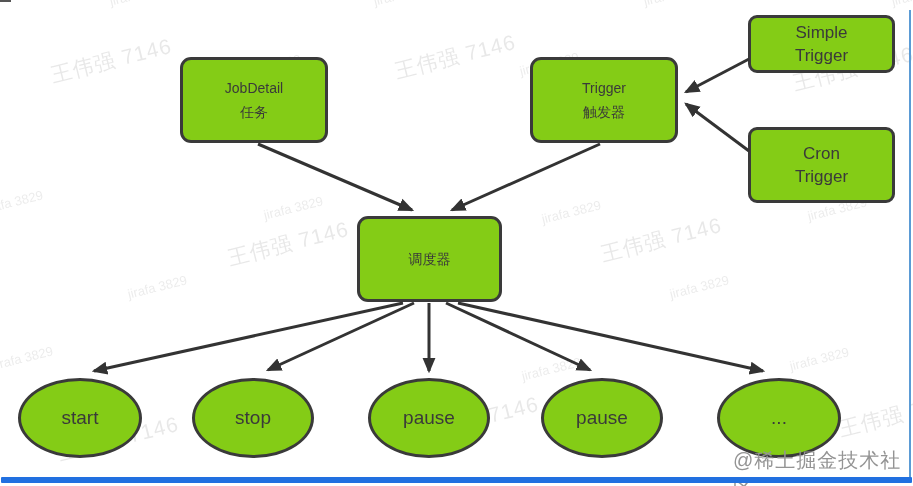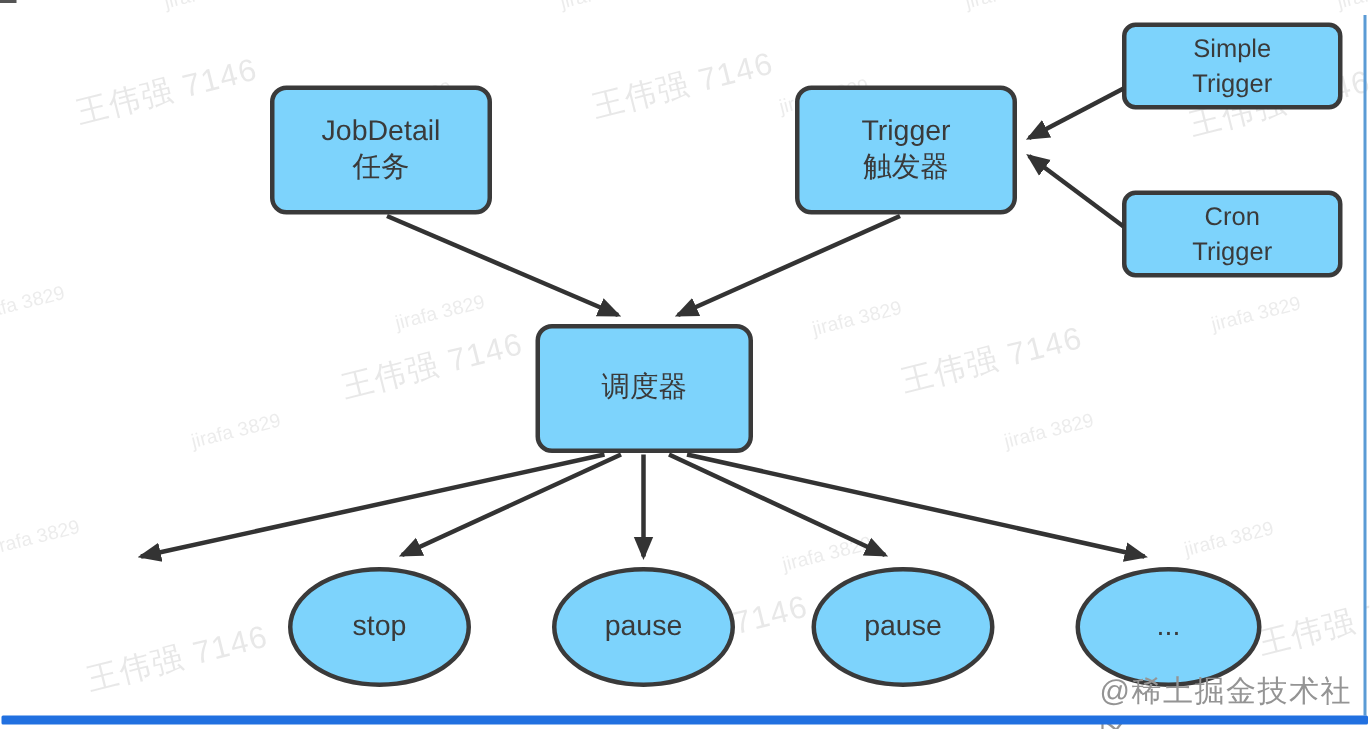--- a/index.html
+++ b/index.html
@@ -1,26 +1,26 @@
 <!DOCTYPE html>
 <html><head>
 <meta charset="utf-8">
 <style>
   html,body{margin:0;padding:0;background:#ffffff;}
   .canvas{
     position:relative;width:913px;height:486px;background:#ffffff;overflow:hidden;
     font-family:"Liberation Sans","DejaVu Sans",sans-serif;color:#3a3a3a;
   }
   .edges{position:absolute;left:0;top:0;width:913px;height:486px;pointer-events:none;}
-  .node{position:absolute;background:#7dd3fc;border:3px solid #3a3a3a;
+  .node{position:absolute;background:#84cc16;border:3px solid #3a3a3a;
     display:flex;flex-direction:column;align-items:center;justify-content:center;
     text-align:center;box-sizing:border-box;}
   .box{border-radius:11px;}
   .ellipse{border-radius:50%;}
-  .l1,.l2{font-size:19px;line-height:24px;color:#3a3a3a;}
+  .l1,.l2{font-size:14px;line-height:24px;color:#3a3a3a;}
   .small .l1,.small .l2{font-size:17px;line-height:23px;}
   .mlabel{font-size:19px;color:#3a3a3a;}
   .wm{position:absolute;transform:rotate(-14deg);transform-origin:left top;
     white-space:nowrap;pointer-events:none;user-select:none;}
   .wm.p{font-size:21px;letter-spacing:1px;color:rgba(80,80,80,0.13);}
   .wm.s{font-size:13px;color:rgba(80,80,80,0.11);}
   .credit{position:absolute;left:733px;top:447px;font-size:20px;color:#949494;
     letter-spacing:1px;pointer-events:none;}
   .bottom-bar{position:absolute;left:1px;right:1px;bottom:3px;height:6px;
     background:#2170e0;border-radius:1px;}
@@ -64,29 +64,32 @@
   <div class="node box" style="left:530px;top:57px;width:148px;height:86px">
     <div class="l1">Trigger</div>
     <div class="l2">触发器</div>
   </div>
 
   <div class="node box small" style="left:748px;top:15px;width:147px;height:58px;border-radius:9px">
     <div class="l1">Simple</div>
     <div class="l2">Trigger</div>
   </div>
 
-  <div class="node box small" style="left:748px;top:127px;width:147px;height:58px;border-radius:9px">
+  <div class="node box small" style="left:748px;top:127px;width:147px;height:76px;border-radius:9px">
     <div class="l1">Cron</div>
     <div class="l2">Trigger</div>
   </div>
 
   <div class="node box" style="left:357px;top:216px;width:145px;height:86px">
     <div class="l2">调度器</div>
   </div>
 
+  <div class="node ellipse" style="left:18px;top:378px;width:124px;height:80px">
+    <div class="mlabel">start</div>
+  </div>
   <div class="node ellipse" style="left:192px;top:378px;width:122px;height:80px">
     <div class="mlabel">stop</div>
   </div>
   <div class="node ellipse" style="left:368px;top:378px;width:122px;height:80px">
     <div class="mlabel">pause</div>
   </div>
   <div class="node ellipse" style="left:541px;top:378px;width:122px;height:80px">
     <div class="mlabel">pause</div>
   </div>
   <div class="node ellipse" style="left:717px;top:378px;width:124px;height:80px">

